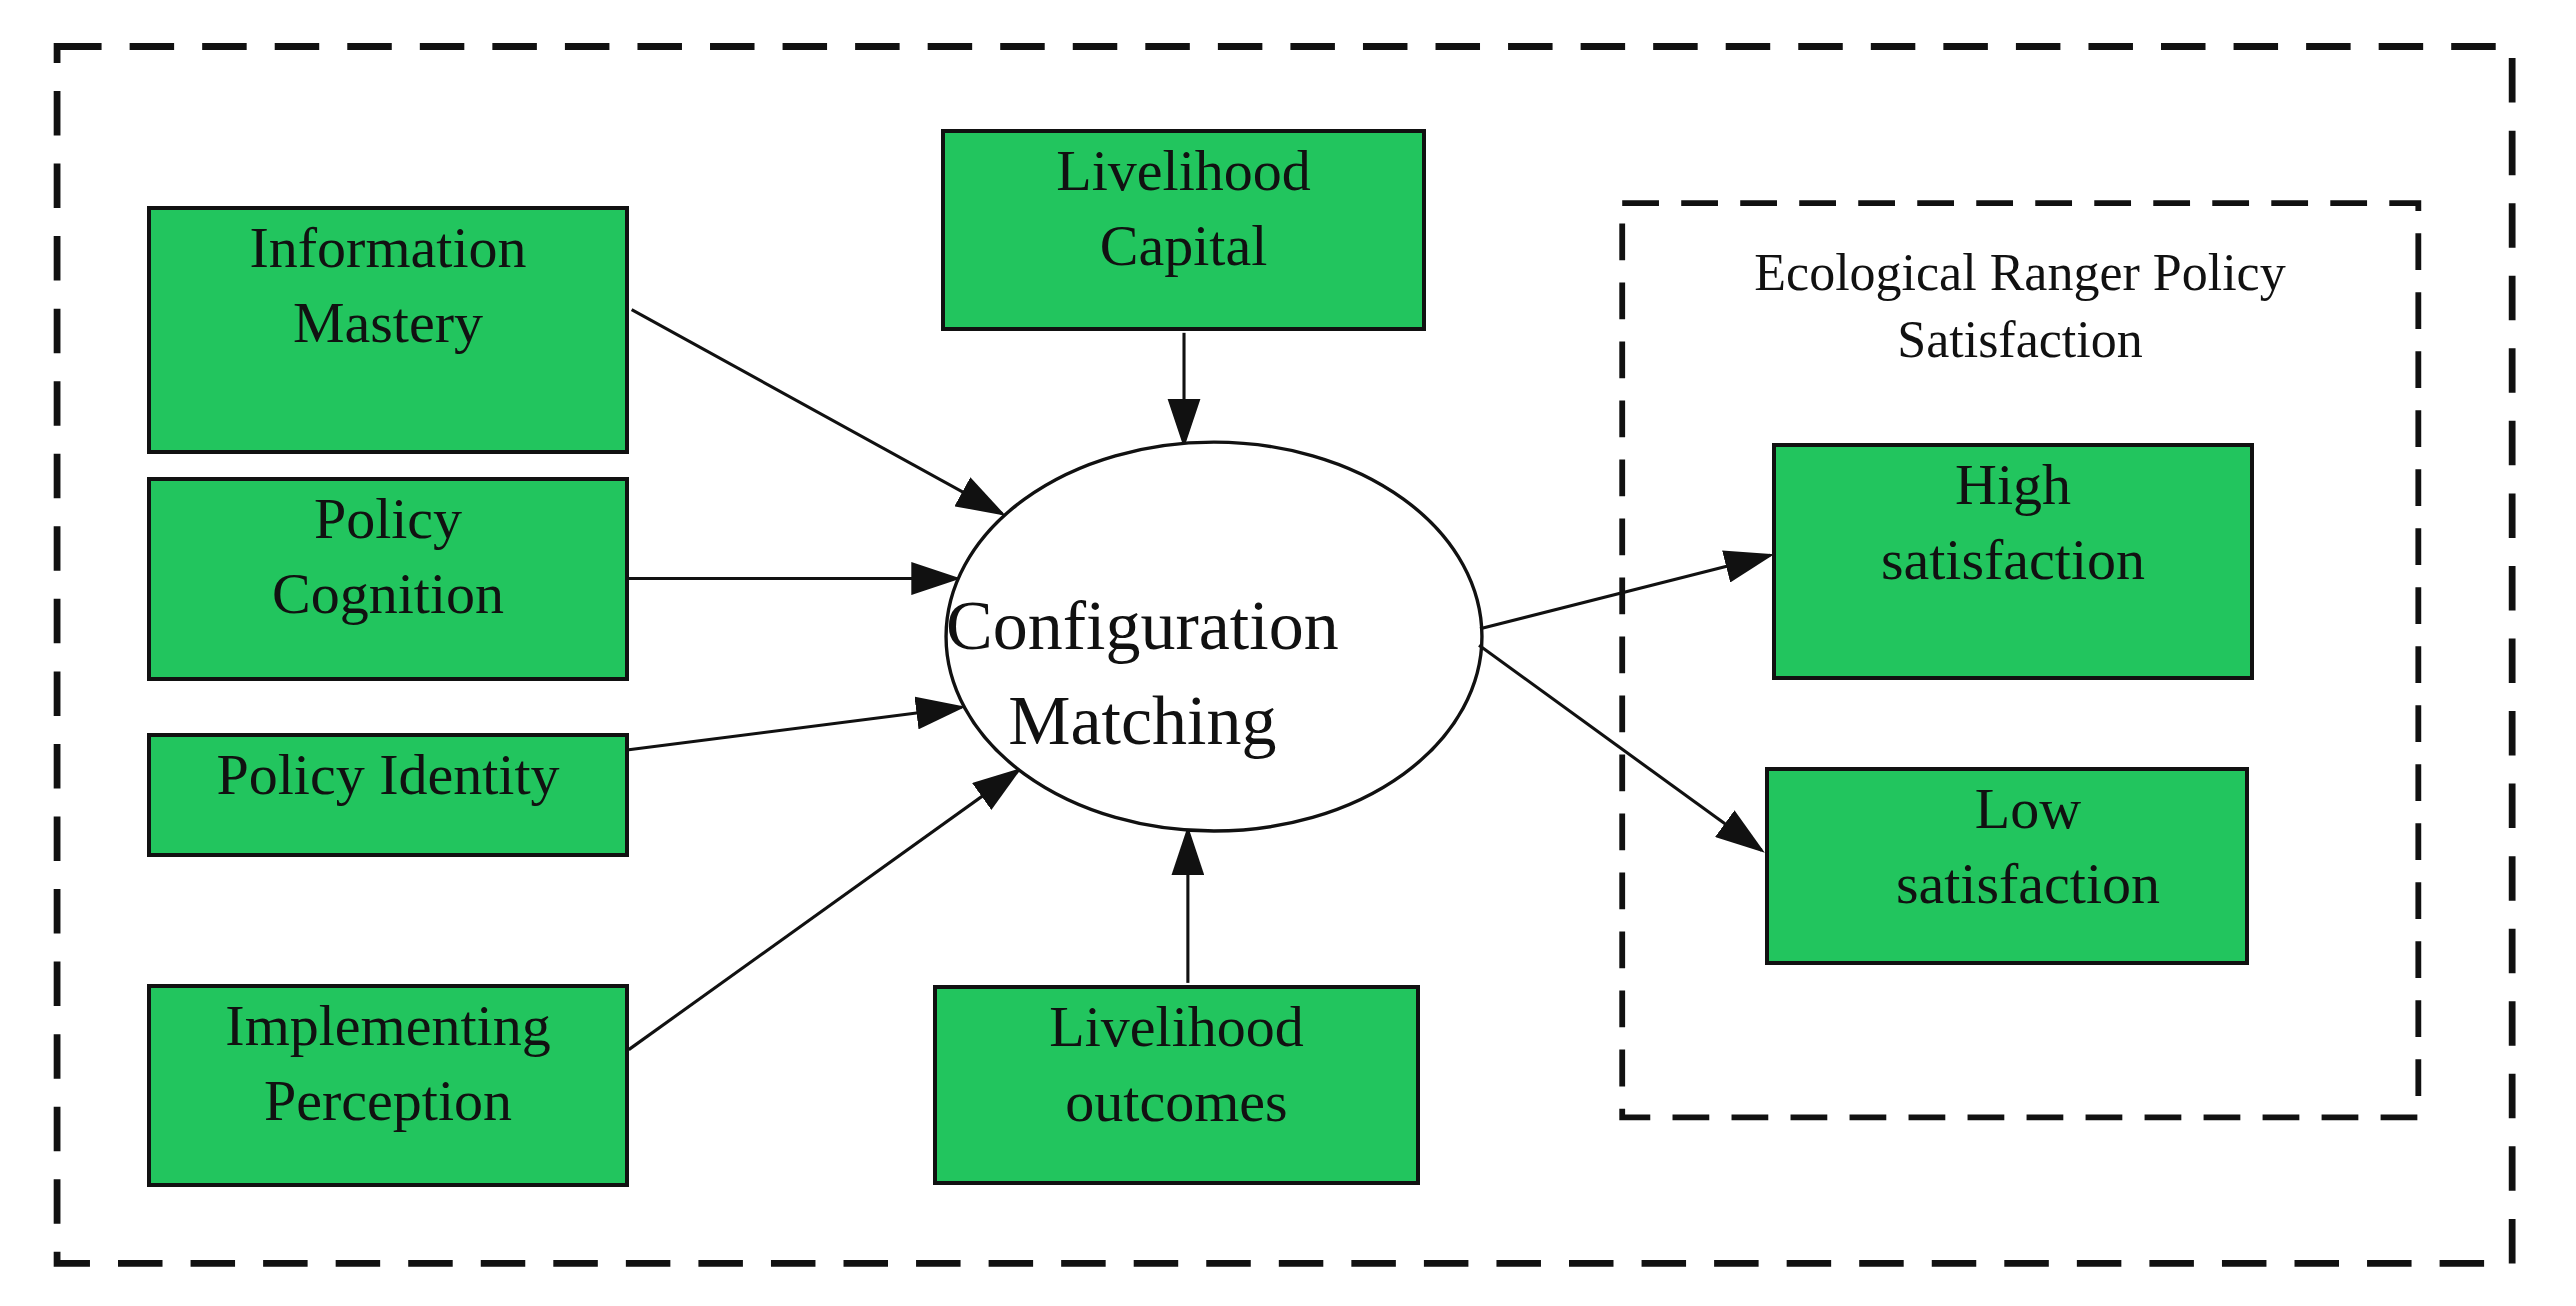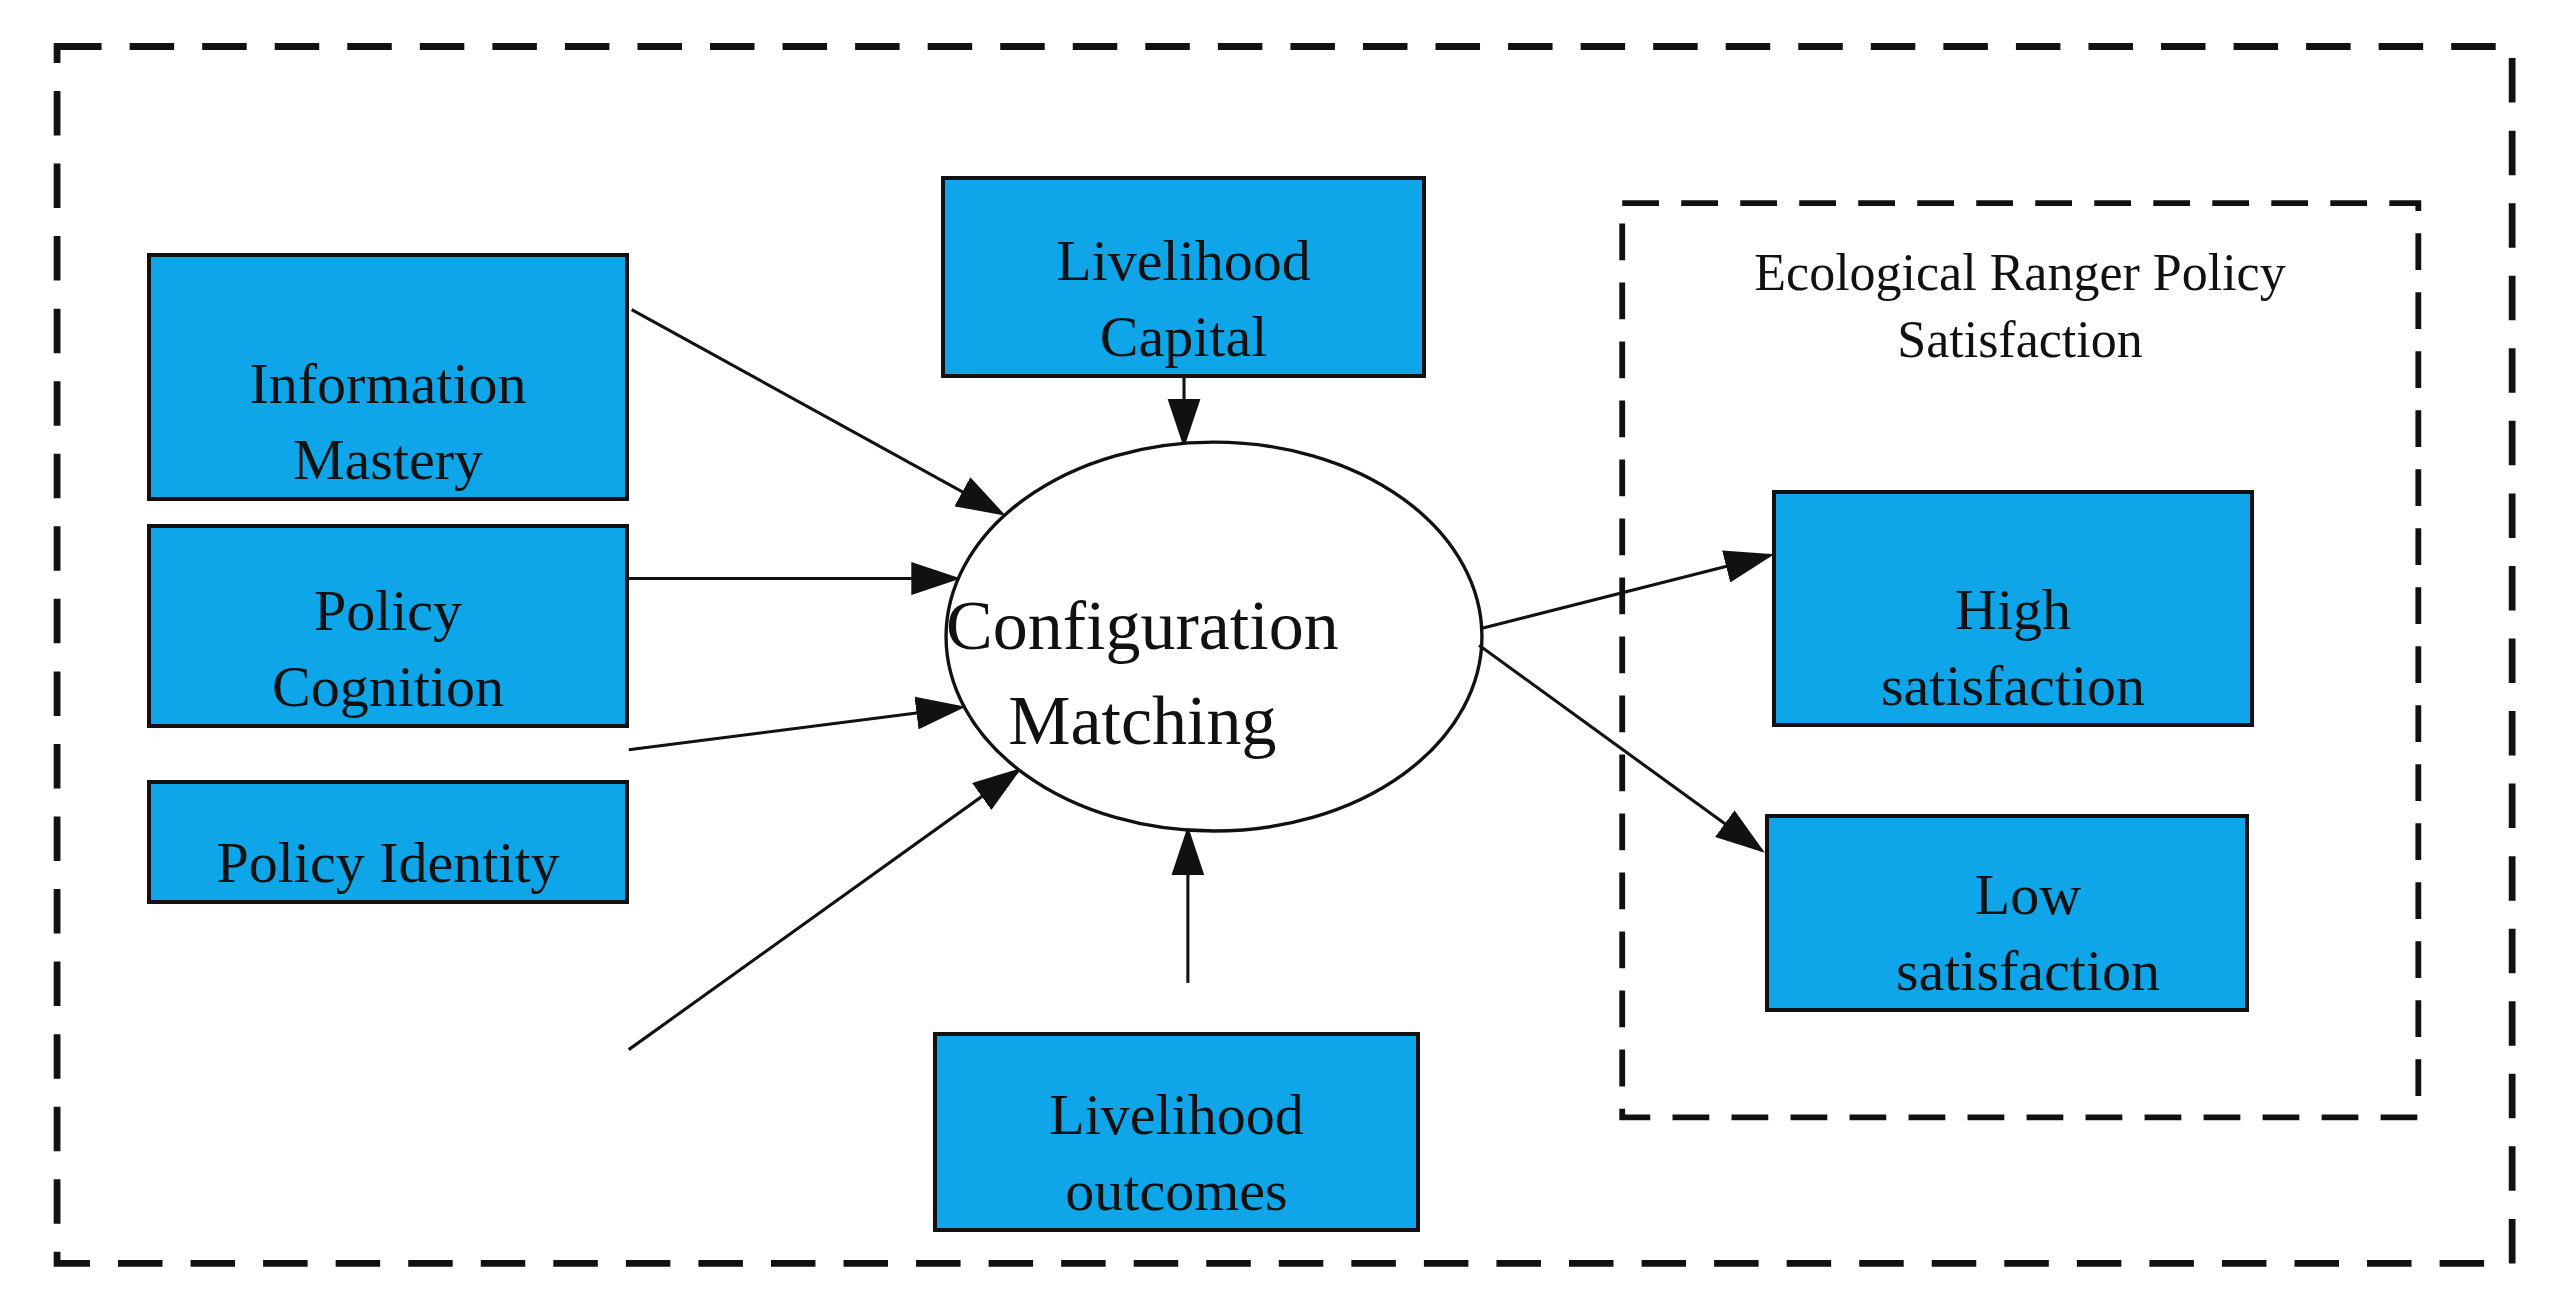--- a/index.html
+++ b/index.html
@@ -10,23 +10,23 @@
   }
   svg.layer { position:absolute; left:0; top:0; width:2576px; height:1307px; color:var(--stroke); }
   .shape { fill:none; stroke:currentColor; }
   .dash-outer { stroke-width:7; stroke-dasharray:46 29; }
   .dash-inner { stroke-width:6; stroke-dasharray:38 23; }
   .ellipse-shape { stroke-width:3.5; fill:#ffffff; }
   .arrow { stroke:currentColor; stroke-width:3.2; fill:none; }
   .mk { fill:var(--stroke); }
 
   .node {
-    position:absolute; box-sizing:border-box; background:#0ea5e9;
+    position:absolute; box-sizing:border-box; background:#22c55e;
     border:4.8px solid var(--stroke);
-    display:flex; align-items:flex-end; justify-content:center;margin-top:47px;
+    display:flex; align-items:flex-start; justify-content:center;
   }
   .label {
     white-space:pre-line; text-align:center; font-size:58px; line-height:1.3;
     color:var(--stroke);
   }
   
   #box-information-mastery   { left:147px;  top:206px;  width:482px; height:248px; }
   #box-policy-cognition      { left:147px;  top:477px;  width:482px; height:204px; }
   #box-policy-identity       { left:147px;  top:733px;  width:482px; height:124px; }
   #box-implementing-perception{ left:147px; top:984px; width:482px; height:203px; }
@@ -82,20 +82,24 @@
     <span class="label">Information
 Mastery</span>
   </div>
   <div class="node" id="box-policy-cognition">
     <span class="label">Policy
 Cognition</span>
   </div>
   <div class="node" id="box-policy-identity">
     <span class="label">Policy Identity</span>
   </div>
+  <div class="node" id="box-implementing-perception">
+    <span class="label">Implementing
+Perception</span>
+  </div>
 
   <div class="node" id="box-livelihood-capital">
     <span class="label">Livelihood
 Capital</span>
   </div>
   <div class="node" id="box-livelihood-outcomes">
     <span class="label">Livelihood
 outcomes</span>
   </div>
 

